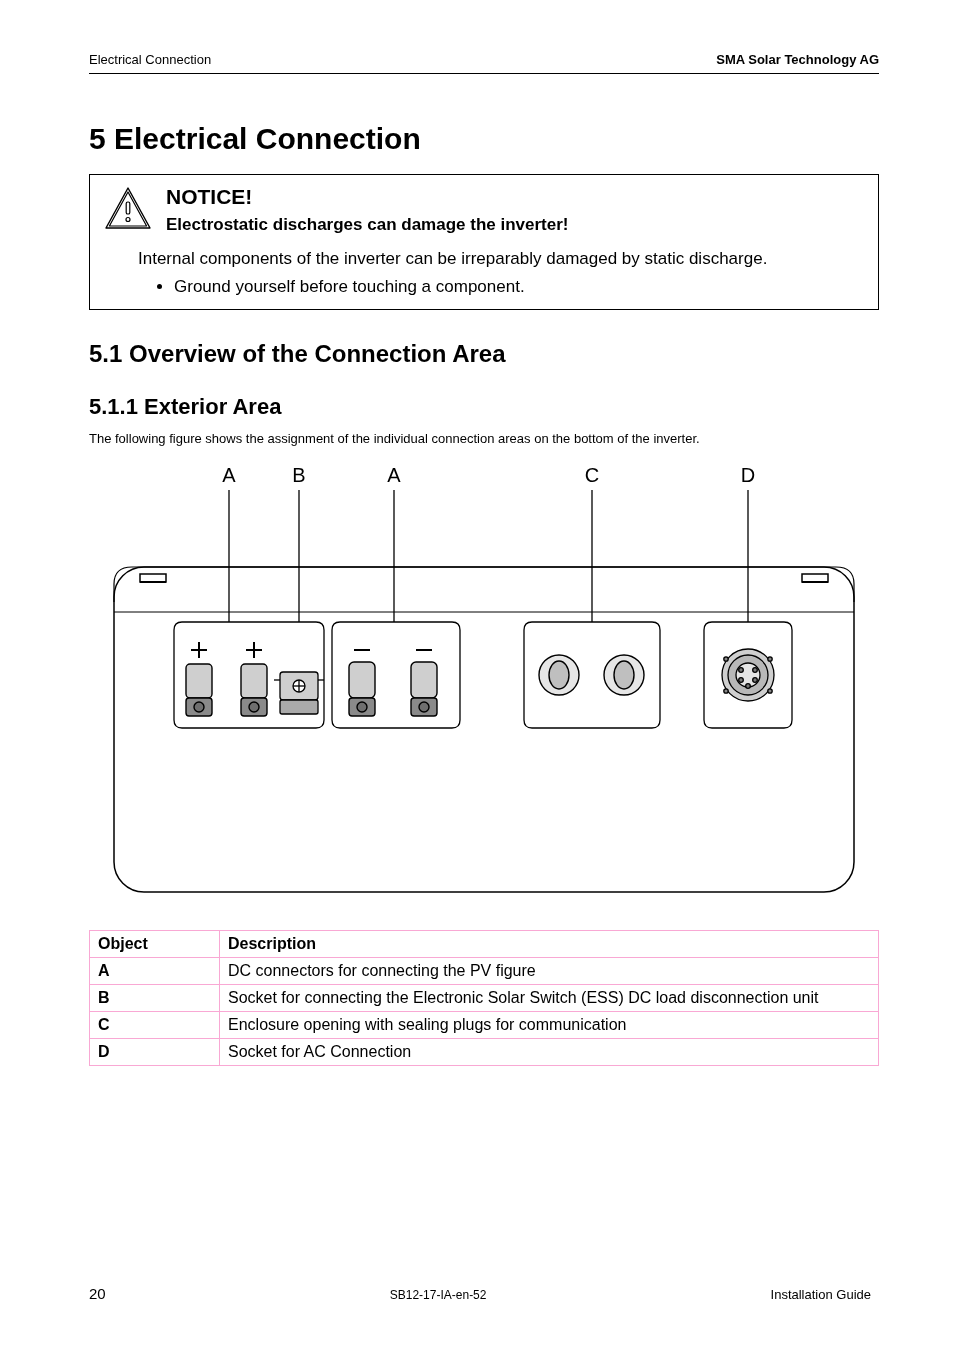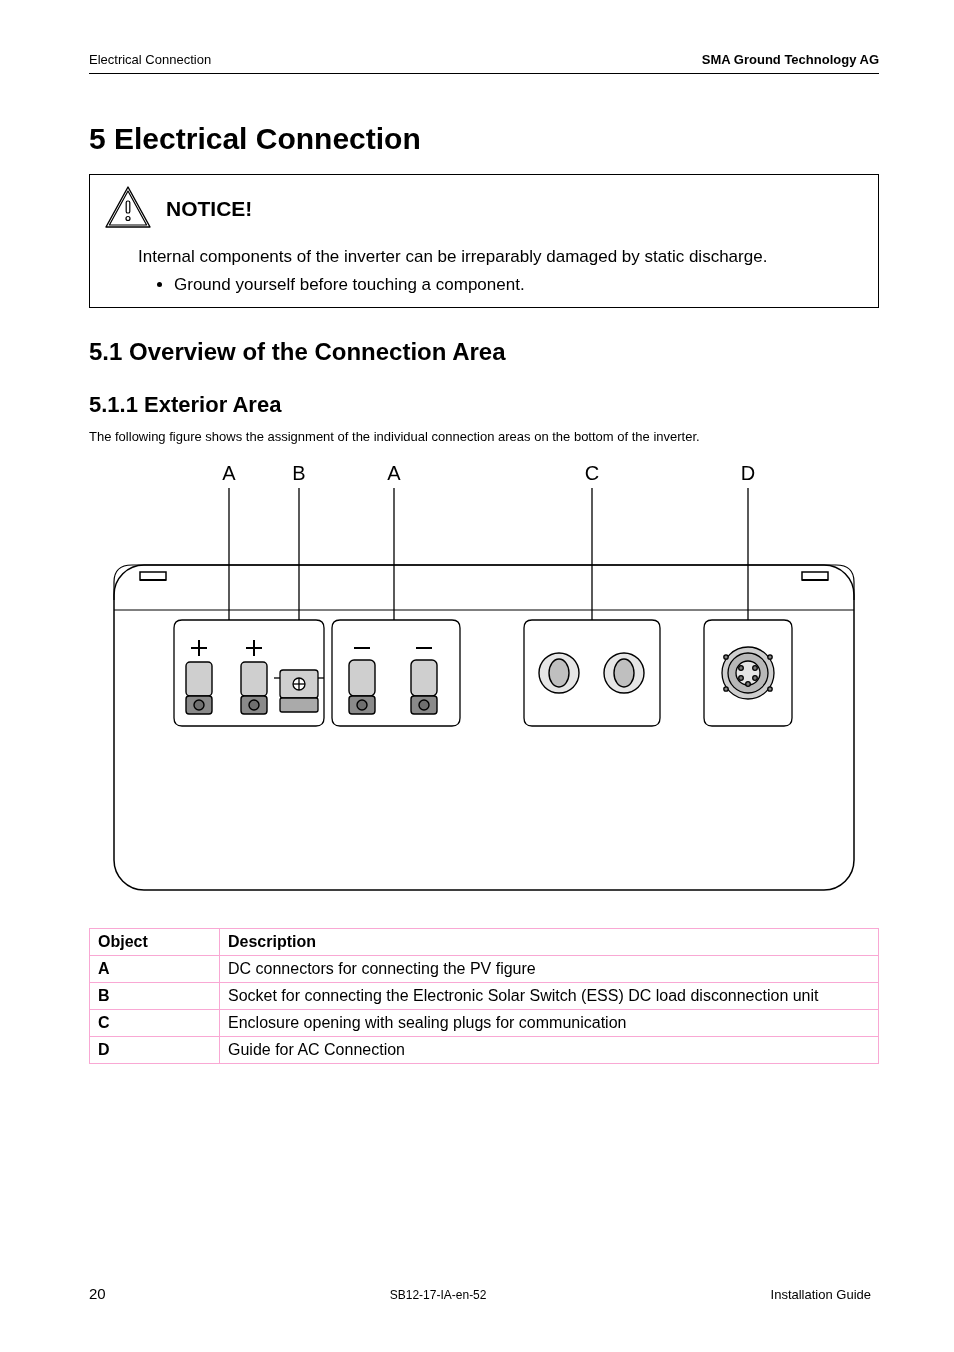--- a/index.html
+++ b/index.html
@@ -38,38 +38,39 @@
   .footer .pn { font-size: 15px; }
   .footer .doc { font-size: 12px; }
 </style>
 </head>
 <body>
 
 <div class="page">
 
   <div class="running-head">
     <span class="left">Electrical Connection</span>
-    <span class="right">SMA Ground Technology AG</span>
+    <span class="right">SMA Solar Technology AG</span>
   </div>
   <hr class="rule">
 
   <h1 class="chapter">5 Electrical Connection</h1>
 
   <div class="notice-box">
     <div class="notice-top">
       <span class="notice-icon">
         <svg width="48" height="44" viewBox="0 0 48 44">
           <polygon points="24,2 46,42 2,42" fill="none" stroke="#000" stroke-width="1.4" stroke-linejoin="round"></polygon>
           <polygon points="24,6 42.6,40 5.4,40" fill="none" stroke="#000" stroke-width="1.2" stroke-linejoin="round"></polygon>
           <rect x="22.2" y="16" width="3.6" height="12" rx="1.6" fill="none" stroke="#000" stroke-width="1.2"></rect>
           <circle cx="24" cy="33.5" r="2" fill="none" stroke="#000" stroke-width="1.2"></circle>
         </svg>
       </span>
       <div class="notice-titles">
         <span class="notice-label">NOTICE!</span>
+        <span class="notice-sub">Electrostatic discharges can damage the inverter!</span>
       </div>
     </div>
     <p class="notice-body">Internal components of the inverter can be irreparably damaged by static discharge.</p>
     <ul class="notice-list">
       <li>Ground yourself before touching a component.</li>
     </ul>
   </div>
 
   <h2 class="section">5.1 Overview of the Connection Area</h2>
   <h3 class="subsection">5.1.1 Exterior Area</h3>
@@ -195,21 +196,21 @@
       <tr>
         <td>B</td>
         <td>Socket for connecting the Electronic Solar Switch (ESS) DC load disconnection unit</td>
       </tr>
       <tr>
         <td>C</td>
         <td>Enclosure opening with sealing plugs for communication</td>
       </tr>
       <tr>
         <td>D</td>
-        <td>Guide for AC Connection</td>
+        <td>Socket for AC Connection</td>
       </tr>
     </tbody>
   </table>
 
   <div class="footer">
     <span class="pn">20</span>
     <span class="doc">SB12-17-IA-en-52</span>
     <span>Installation Guide</span>
   </div>
 

